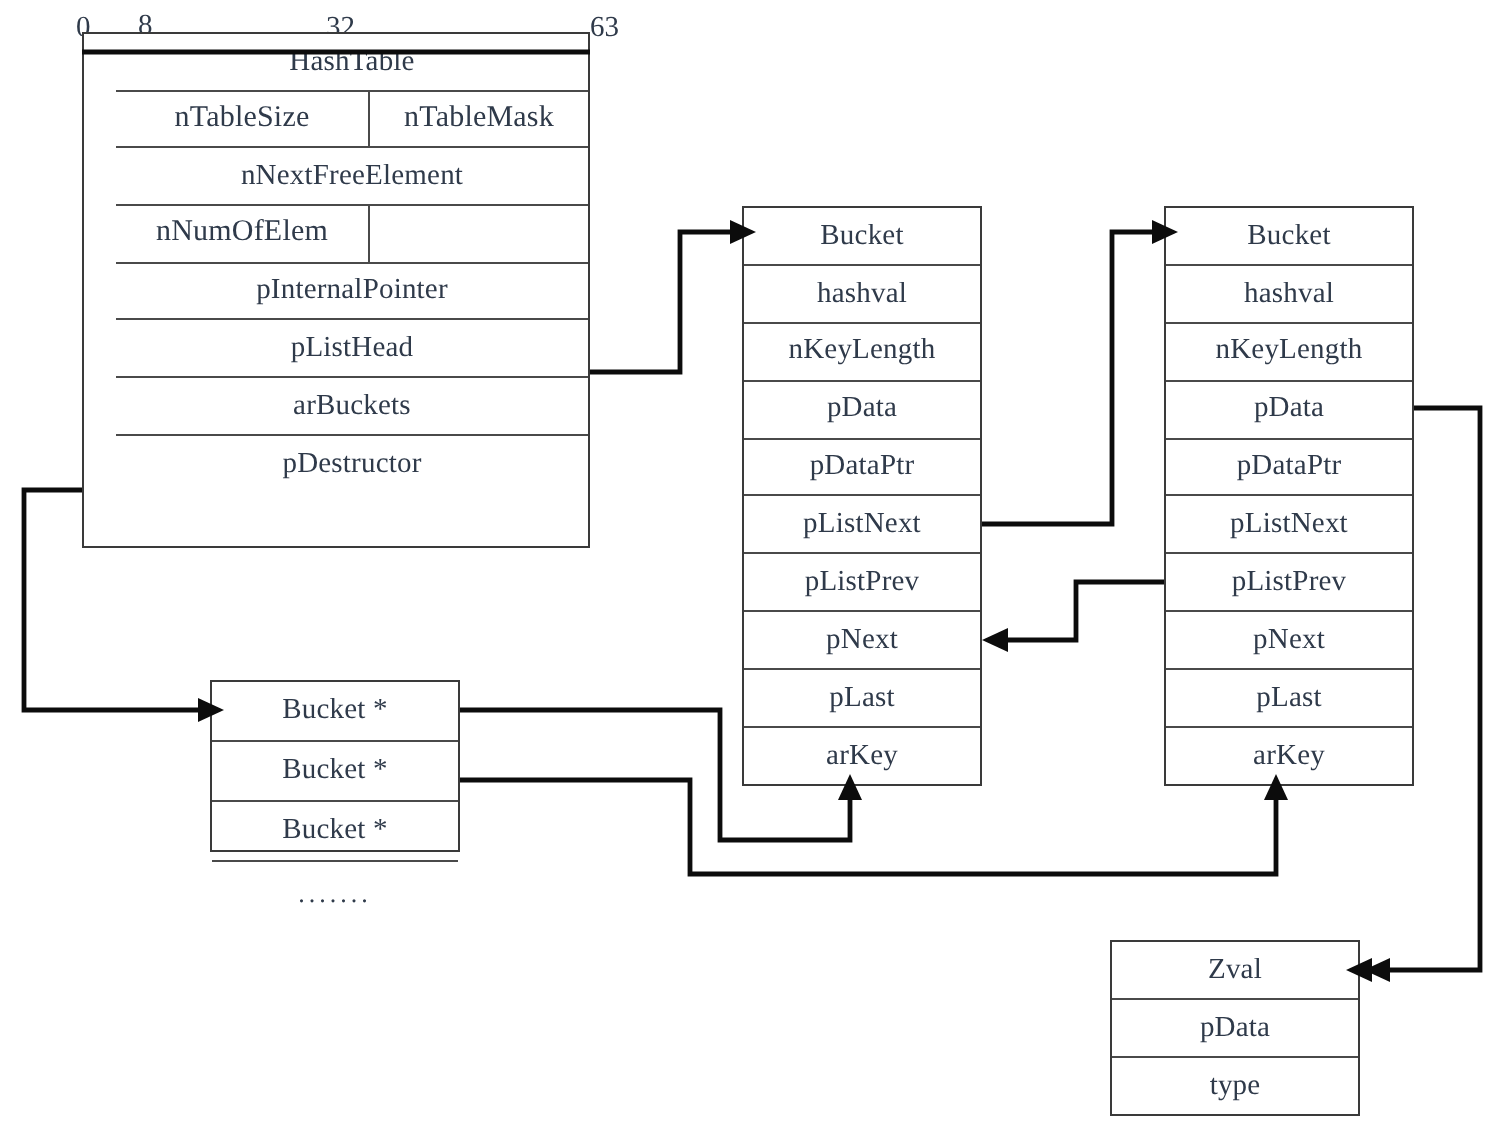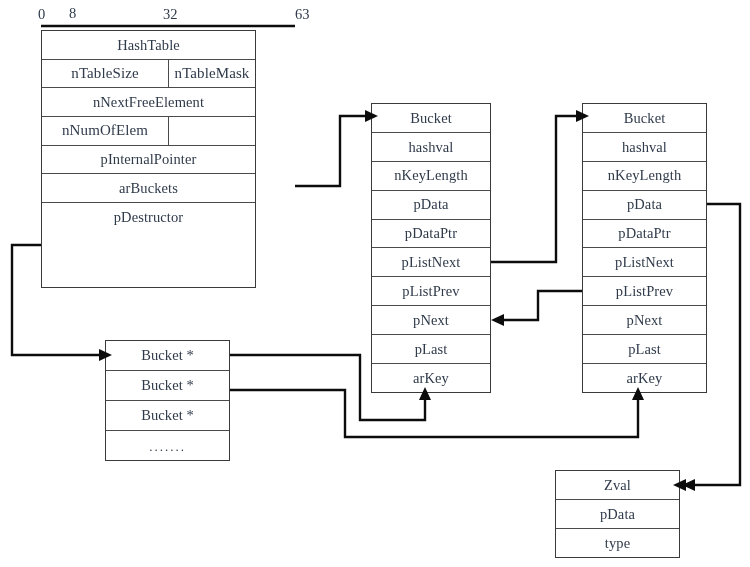--- a/index.html
+++ b/index.html
@@ -21,31 +21,31 @@
   }
   .row:last-child{border-bottom:none;}
   .row.split{padding:0;}
   .half{
     flex:1 1 0;display:flex;align-items:center;justify-content:center;
     height:100%;box-sizing:border-box;font-size:15px;
   }
   .half.left{border-right:1.4px solid #4a4a4a;}
 
   
-  #hashtable{left:41px;top:30px;width:215px;height:258px;}
+  #hashtable{left:41px;top:16px;width:254px;height:258px;padding-left:16px;}
   #hashtable .row{height:28.66px;}
   #hashtable .half.left{flex:0 0 127px;}
 
   #bucket1{left:371px;top:103px;width:120px;height:290px;}
   #bucket1 .row{height:28.9px;}
 
   #bucket2{left:582px;top:103px;width:125px;height:290px;}
   #bucket2 .row{height:28.9px;}
 
-  #bucketarr{left:105px;top:340px;width:125px;height:121px;}
+  #bucketarr{left:105px;top:340px;width:125px;height:86px;}
   #bucketarr .row{height:30.0px;}
 
   #zval{left:555px;top:470px;width:125px;height:88px;}
   #zval .row{height:29.1px;}
 
   .dots{letter-spacing:2px;font-size:13px;}
 
   
   .ruler{position:absolute;font-size:14.5px;color:#2f3a4a;}
   #rl0{left:38px;top:6px;}
@@ -72,20 +72,21 @@
     <div class="row split">
       <div class="half left">nTableSize</div>
       <div class="half right">nTableMask</div>
     </div>
     <div class="row">nNextFreeElement</div>
     <div class="row split">
       <div class="half left">nNumOfElem</div>
       <div class="half right"></div>
     </div>
     <div class="row">pInternalPointer</div>
+    <div class="row">pListHead</div>
     <div class="row">arBuckets</div>
     <div class="row">pDestructor</div>
   </div>
 
   <div class="struct" id="bucket1">
     <div class="row">Bucket</div>
     <div class="row">hashval</div>
     <div class="row">nKeyLength</div>
     <div class="row">pData</div>
     <div class="row">pDataPtr</div>

